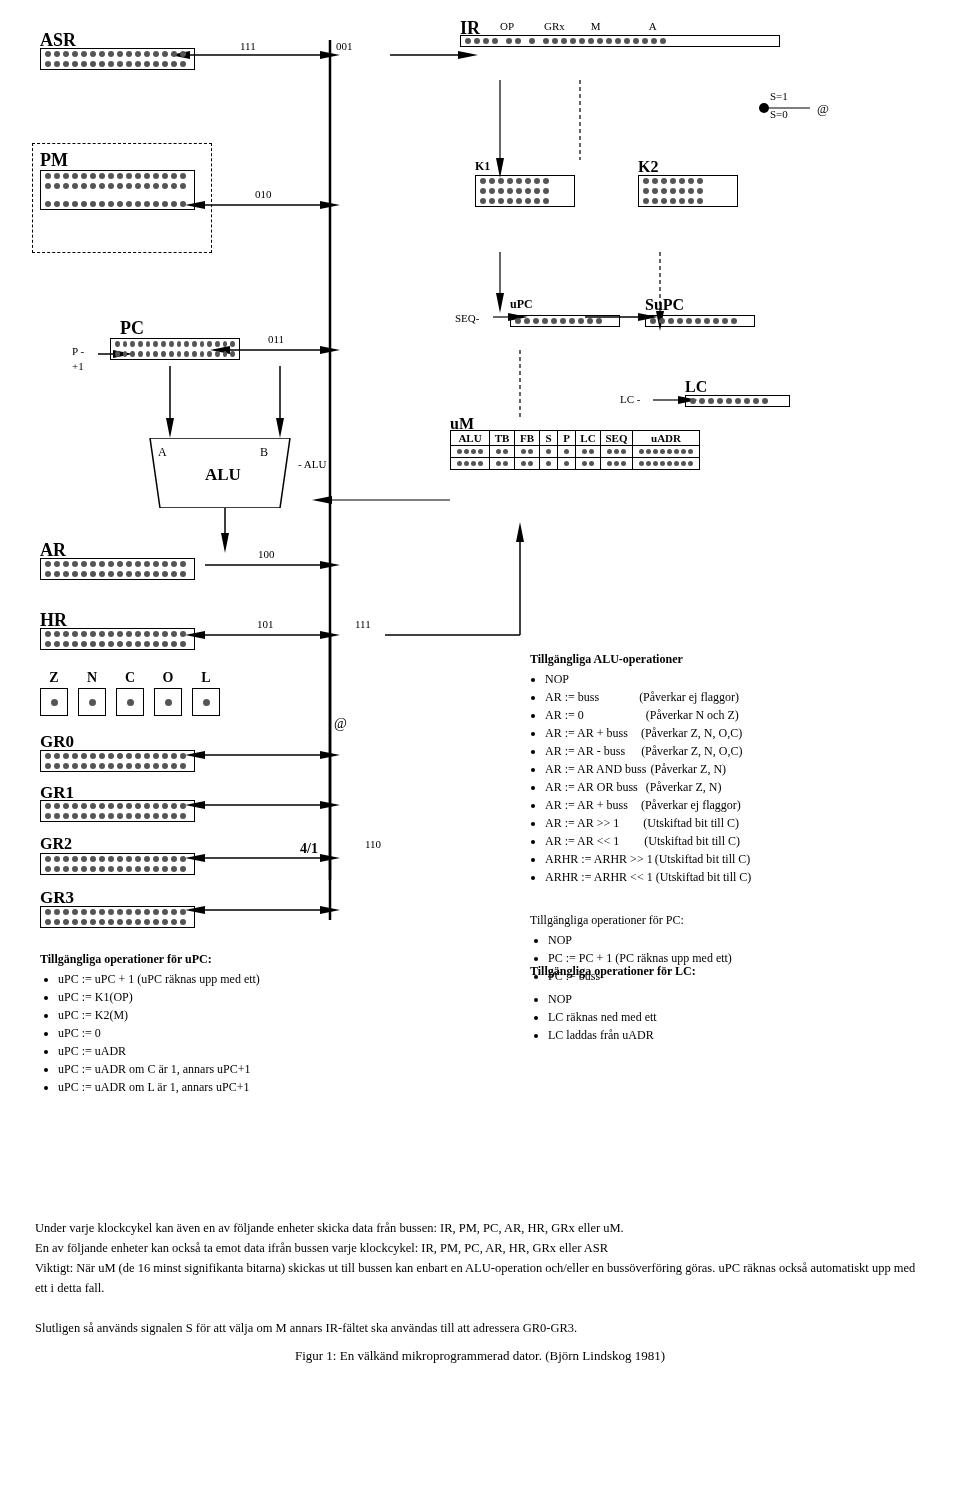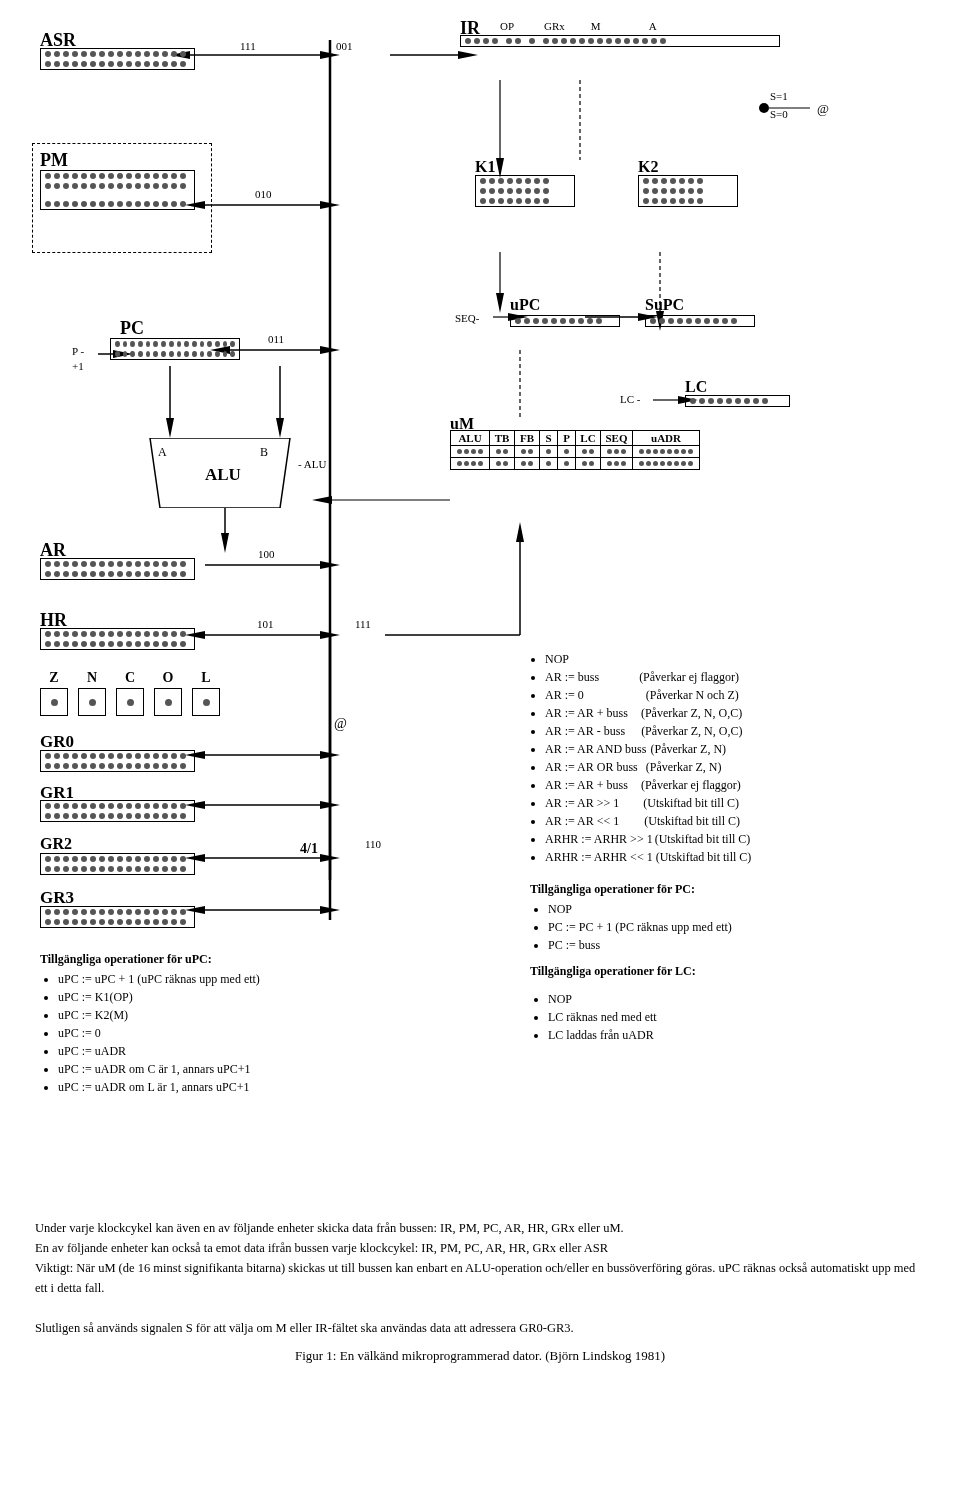--- a/index.html
+++ b/index.html
@@ -716,21 +716,21 @@
         <span class="dot"></span>
           <span class="dot"></span>
           <span class="dot"></span>
           <span class="dot"></span>
         <span class="dot"></span>
           <span class="dot"></span>
       </div>
     </div>
 
     <div class="abs" style="left:455px; top:148px;">
-      <span style="font-size:16px; font-weight:bold;">K1</span>
+      <span style="font-size:12px; font-weight:bold;">K1</span>
     </div>
     <div class="abs reg-box" style="left:455px; top:165px; width:100px;">
       <div class="reg-dots-row">
         <span class="dot"></span>
           <span class="dot"></span>
           <span class="dot"></span>
           <span class="dot"></span>
         <span class="dot"></span>
           <span class="dot"></span>
           <span class="dot"></span>
@@ -785,21 +785,21 @@
           <span class="dot"></span>
           <span class="dot"></span>
           <span class="dot"></span>
         <span class="dot"></span>
           <span class="dot"></span>
           <span class="dot"></span>
       </div>
     </div>
 
     <div class="abs" style="left:490px; top:286px;">
-      <span style="font-size:16px; font-weight:bold;">uPC</span>
+      <span style="font-size:12px; font-weight:bold;">uPC</span>
     </div>
     <div class="abs reg-box" style="left:490px; top:305px; width:110px;">
       <div class="reg-dots-row">
         <span class="dot"></span>
           <span class="dot"></span>
           <span class="dot"></span>
           <span class="dot"></span>
         <span class="dot"></span>
           <span class="dot"></span>
           <span class="dot"></span>
@@ -988,38 +988,39 @@
         <li>uPC := K1(OP)</li>
         <li>uPC := K2(M)</li>
         <li>uPC := 0</li>
         <li>uPC := uADR</li>
         <li>uPC := uADR om C är 1, annars uPC+1</li>
         <li>uPC := uADR om L är 1, annars uPC+1</li>
       </ul>
     </div>
 
     <div class="abs info-section" style="left:510px; top:640px; width:410px;">
+      <div style="font-weight:bold; margin-bottom:2px;">Tillgängliga ALU-operationer</div>
       <ul style="list-style: disc; margin-left:15px;">
         <li>NOP</li>
         <li><span>AR := buss</span><span style="margin-left:40px;">(Påverkar ej flaggor)</span></li>
         <li><span>AR := 0</span><span style="margin-left:62px;">(Påverkar N och Z)</span></li>
         <li><span>AR := AR + buss</span><span style="margin-left:13px;">(Påverkar Z, N, O,C)</span></li>
         <li><span>AR := AR - buss</span><span style="margin-left:16px;">(Påverkar Z, N, O,C)</span></li>
         <li><span>AR := AR AND buss</span><span style="margin-left:4px;">(Påverkar Z, N)</span></li>
         <li><span>AR := AR OR buss</span><span style="margin-left:8px;">(Påverkar Z, N)</span></li>
         <li><span>AR := AR + buss</span><span style="margin-left:13px;">(Påverkar ej flaggor)</span></li>
         <li><span>AR := AR &gt;&gt; 1</span><span style="margin-left:24px;">(Utskiftad bit till C)</span></li>
         <li><span>AR := AR &lt;&lt; 1</span><span style="margin-left:25px;">(Utskiftad bit till C)</span></li>
         <li><span>ARHR := ARHR &gt;&gt; 1</span><span style="margin-left:2px;">(Utskiftad bit till C)</span></li>
         <li><span>ARHR := ARHR &lt;&lt; 1</span><span style="margin-left:3px;">(Utskiftad bit till C)</span></li>
       </ul>
     </div>
 
     <div class="abs info-section" style="left:510px; top:870px; width:380px;">
-      <div style="font-weight:bold; margin-bottom:2px;">Tillgängliga operationer för PC:</div>
+      <div style="font-weight:normal; margin-bottom:2px;margin-top:31px;">Tillgängliga operationer för PC:</div>
       <ul>
         <li>NOP</li>
         <li>PC := PC + 1   (PC räknas upp med ett)</li>
         <li>PC := buss</li>
       </ul>
     </div>
 
     <div class="abs info-section" style="left:510px; top:952px; width:380px;">
       <div style="font-weight:bold; margin-bottom:10px;">Tillgängliga operationer för LC:</div>
       <ul>
@@ -1029,20 +1030,20 @@
       </ul>
     </div>
 
   </div>
 
   <div class="bottom-text">
     <p>Under varje klockcykel kan även en av följande enheter skicka data från bussen: IR, PM, PC, AR, HR, GRx eller uM.</p>
     <p>En av följande enheter kan också ta emot data ifrån bussen varje klockcykel: IR, PM, PC, AR, HR, GRx eller ASR</p>
     <p>Viktigt: När uM (de 16 minst signifikanta bitarna) skickas ut till bussen kan enbart en ALU-operation och/eller en bussöverföring göras. uPC räknas också automatiskt upp med ett i detta fall.</p>
     <br>
-    <p>Slutligen så används signalen S för att välja om M eller IR-fältet ska användas data att adressera GR0-GR3.</p>
+    <p>Slutligen så används signalen S för att välja om M annars IR-fältet ska användas till att adressera GR0-GR3.</p>
   </div>
 
   <div class="figure-caption">
     <span>Figur 1: En välkänd mikroprogrammerad dator. (Björn Lindskog 1981)</span>
   </div>
 
 </div>
 
 </body></html>

